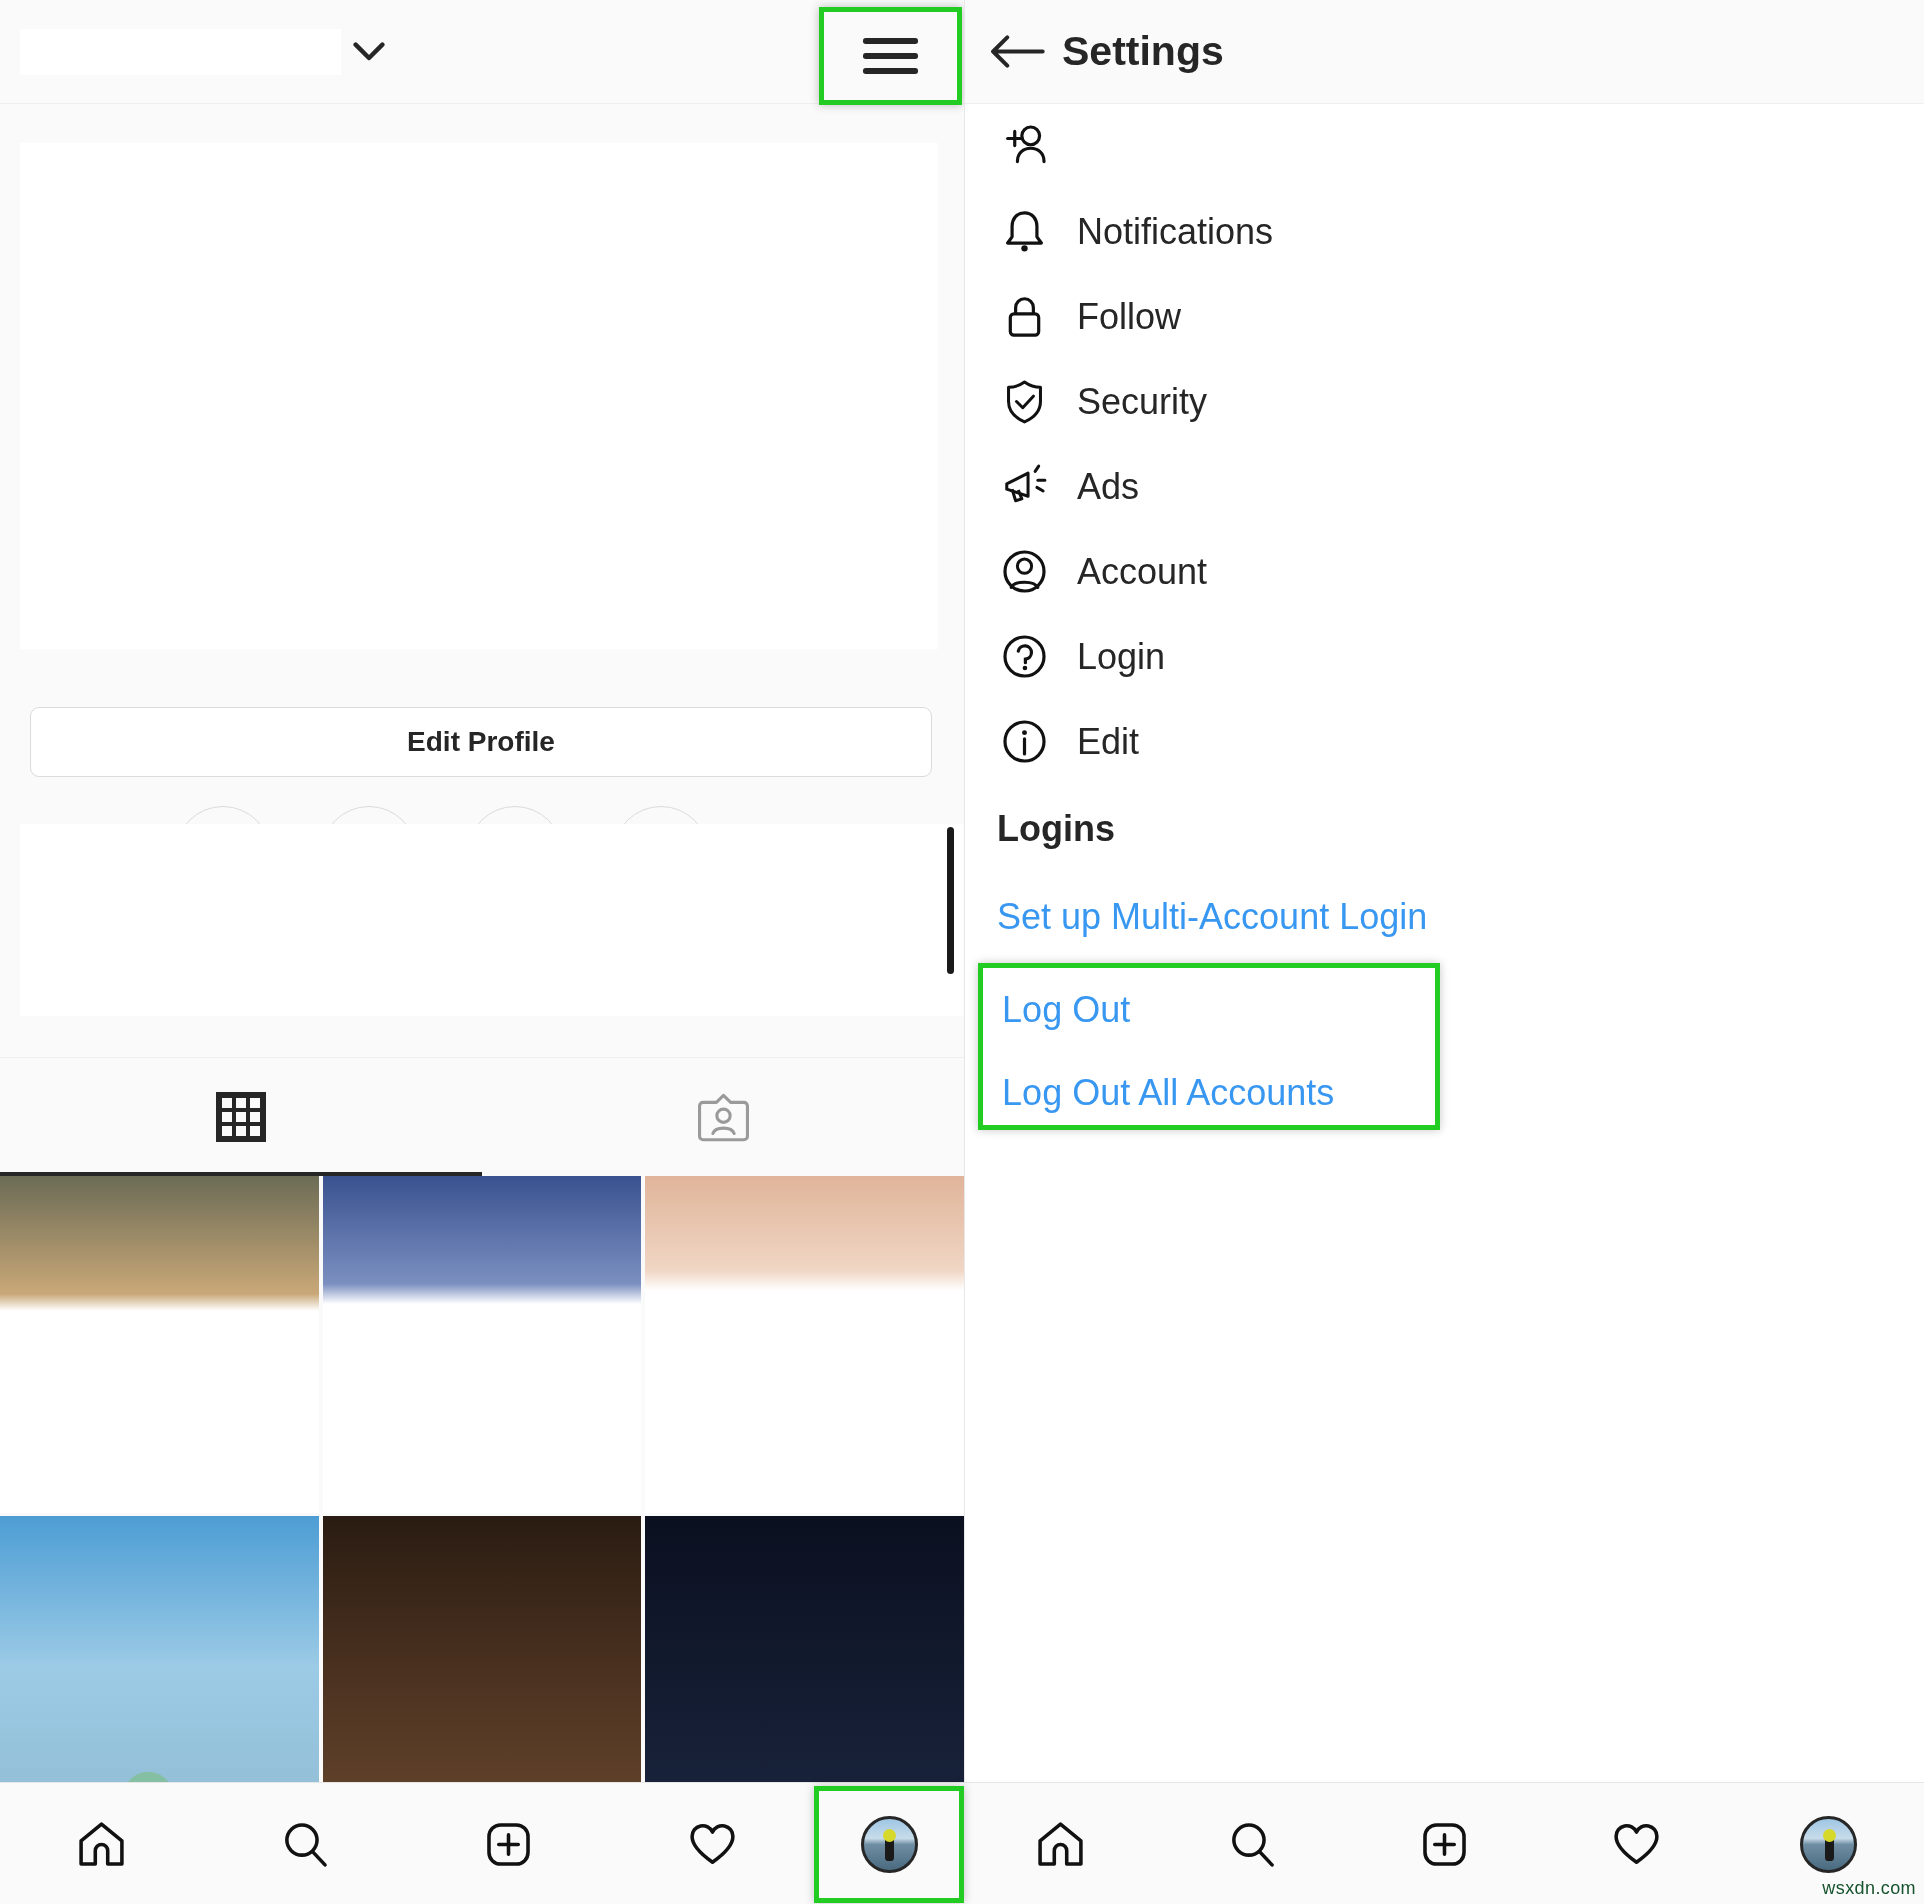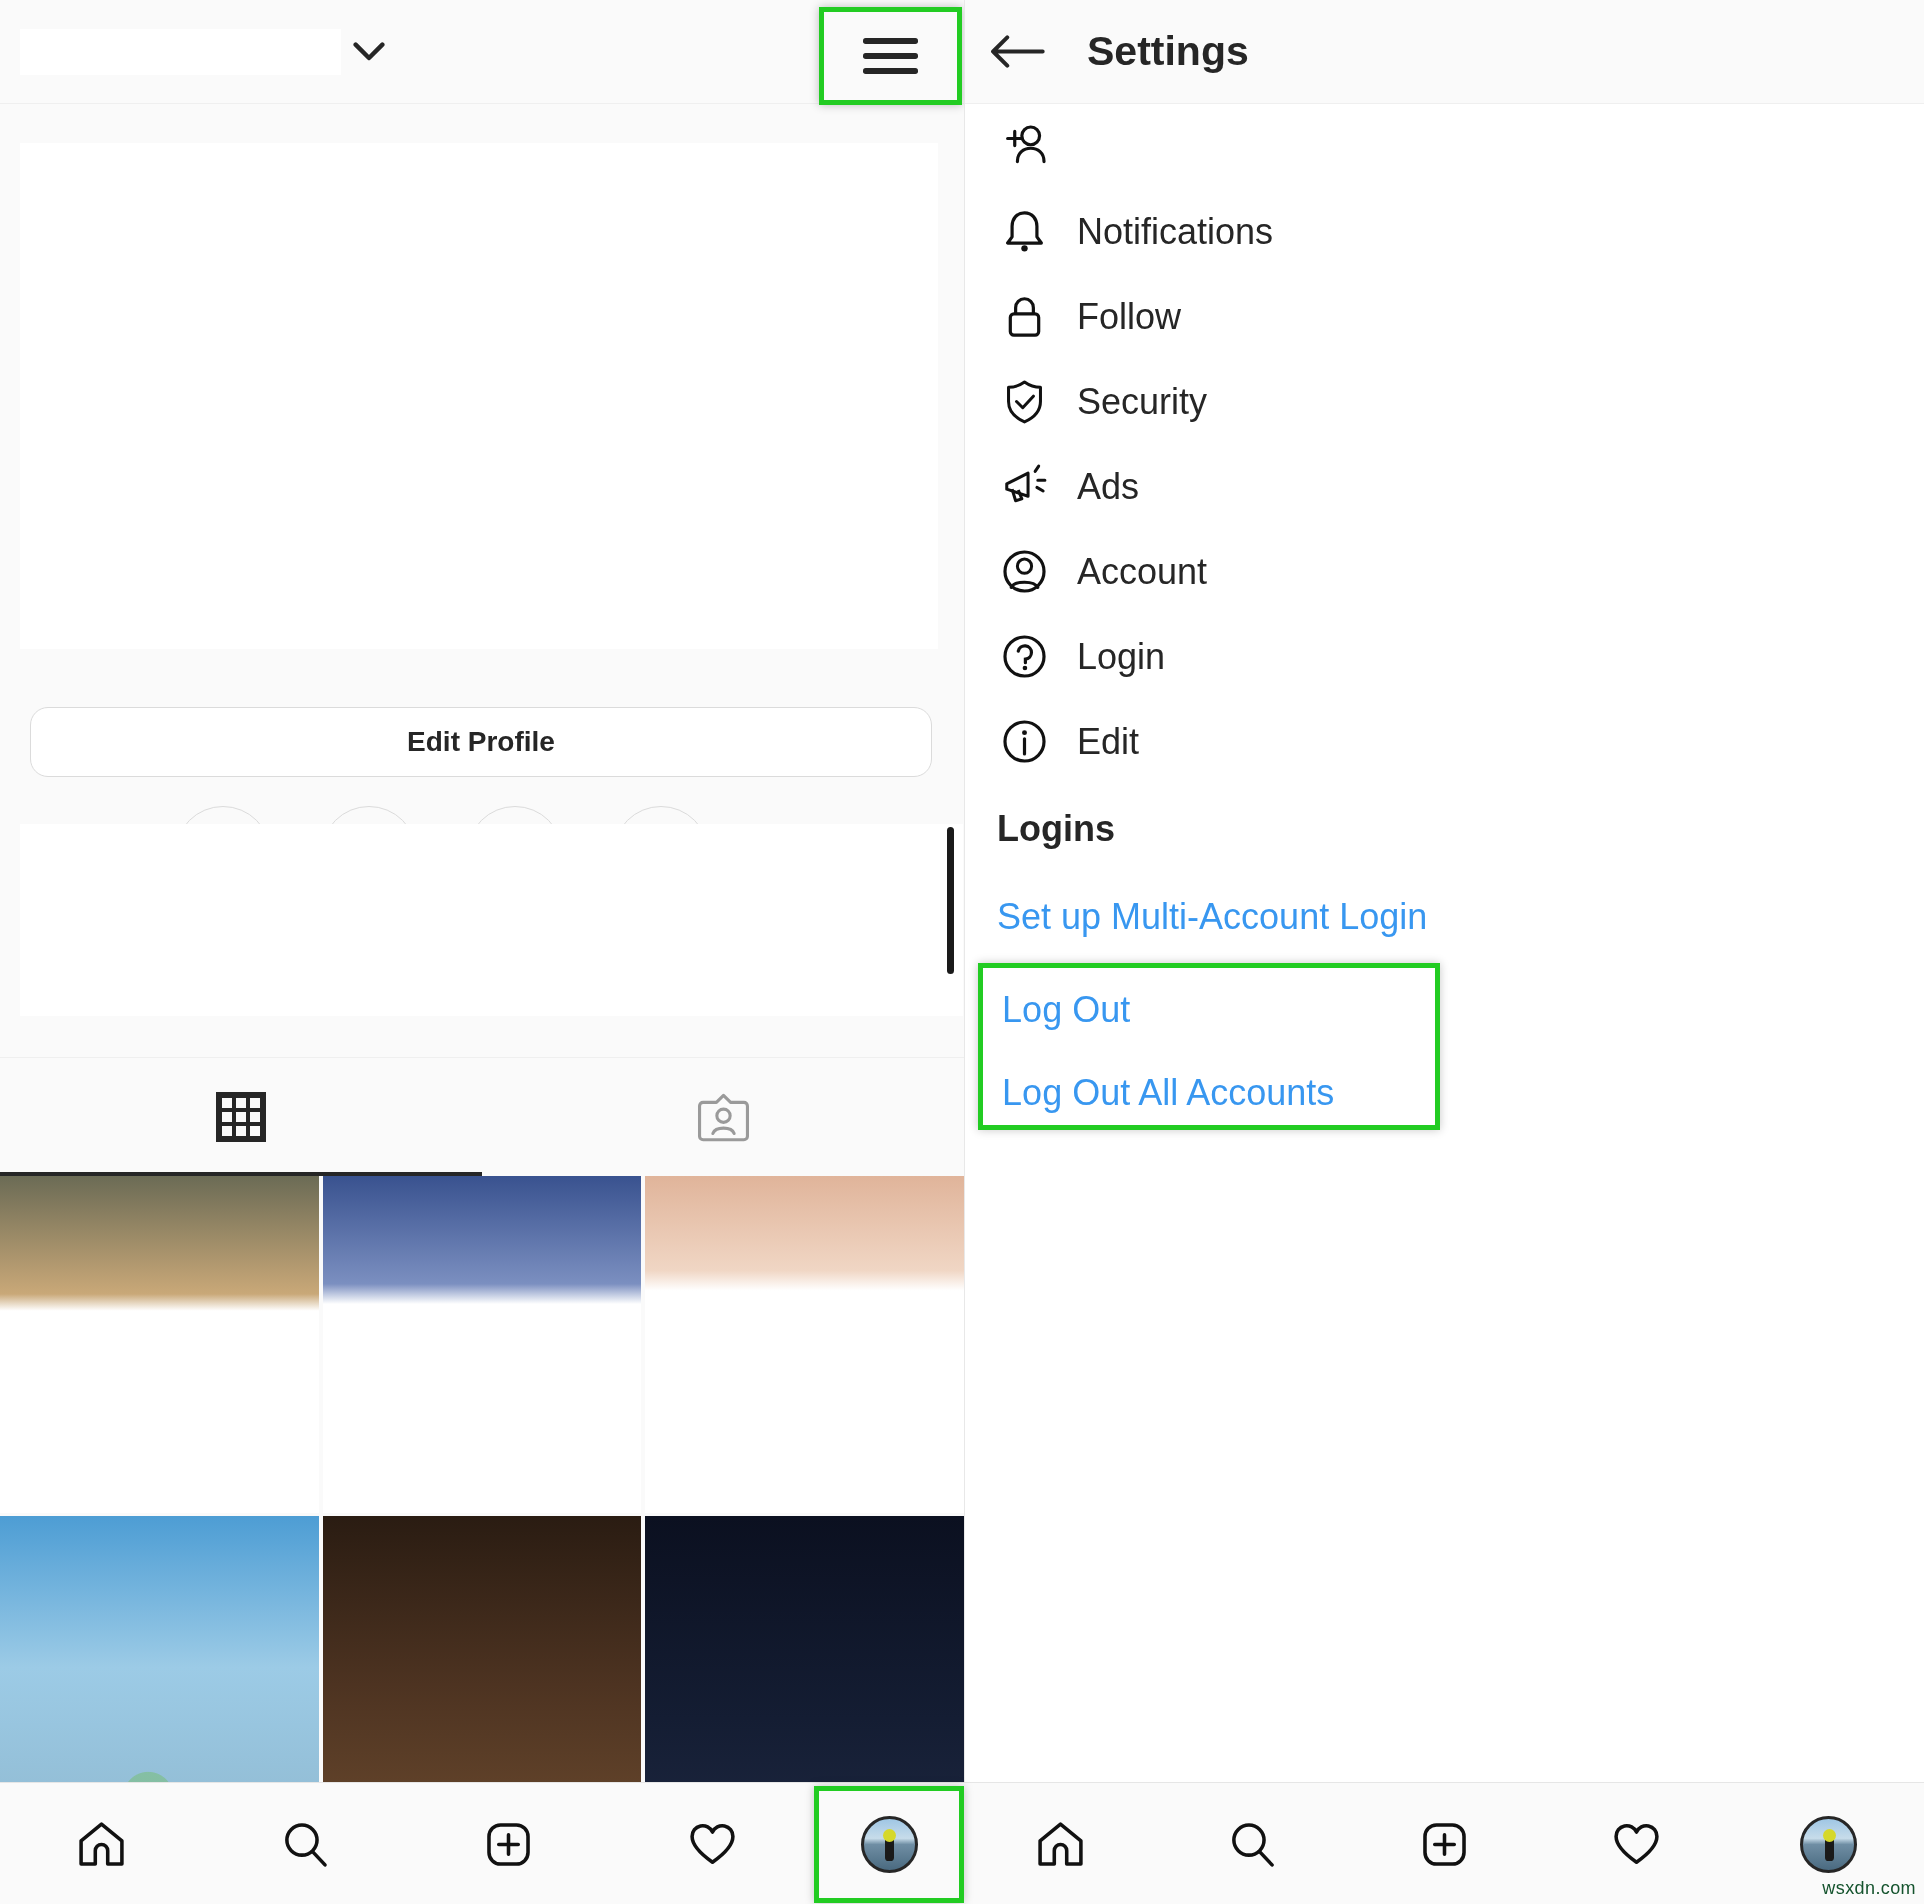--- a/index.html
+++ b/index.html
@@ -41,21 +41,21 @@
     display:block; height:6.2px; background:#262626; border-radius:2.7px;
     margin:9px 0;
   }
 
   .l-bigblank {
     position:absolute; left:19.6px; top:143px; width:918px; height:506px;
     background:#ffffff;
   }
   .l-editprofile {
     position:absolute; left:30px; top:707px; width:902px; height:70px;
-    background:#ffffff; border:0.9px solid #dbdbdb; border-radius:18px;
+    background:#ffffff; border:0.9px solid #dbdbdb; border-radius:9px;
     display:flex; align-items:center; justify-content:center;
     font-size:28px; font-weight:bold; color:#262626;
   }
   .l-highlights-row {
     position:absolute; left:0px; top:806px; width:964px; height:107px;
     background:#fafafa;
   }
   .l-hl-circle {
     position:absolute; top:0px; width:96px; height:96px; border-radius:50%;
     border:1.8px solid #dbdbdb; background:#fafafa;
@@ -125,21 +125,21 @@
   .panel-right {
     position:absolute; left:964px; top:0; width:961px; height:1904px;
     background:#ffffff; border-left:0.9px solid #e8e8e8;
   }
   .r-topbar {
     position:absolute; left:0; top:0; width:961px; height:104px;
     background:#fafafa; border-bottom:0.9px solid #efefef;
     display:flex; align-items:center;
   }
   .r-back { margin-left:16px; width:71px; height:71px; display:flex; align-items:center; justify-content:center; }
-  .r-title { font-size:41px; font-weight:bold; color:#262626; margin-left:35px;text-align:center; }
+  .r-title { font-size:41px; font-weight:bold; color:#262626; margin-left:10px;text-align:center; }
 
   .r-list { position:absolute; left:0; top:104px; width:961px; }
   .r-item {
     display:flex; align-items:center; height:85px; padding-left:32px;
   }
   .r-icon { width:55px; height:55px; display:flex; align-items:center; justify-content:center; flex:0 0 55px; }
   .r-label { font-size:36px; color:#262626; margin-left:25px; }
 
   .r-section-title {
     font-size:36px; font-weight:bold; color:#262626;

